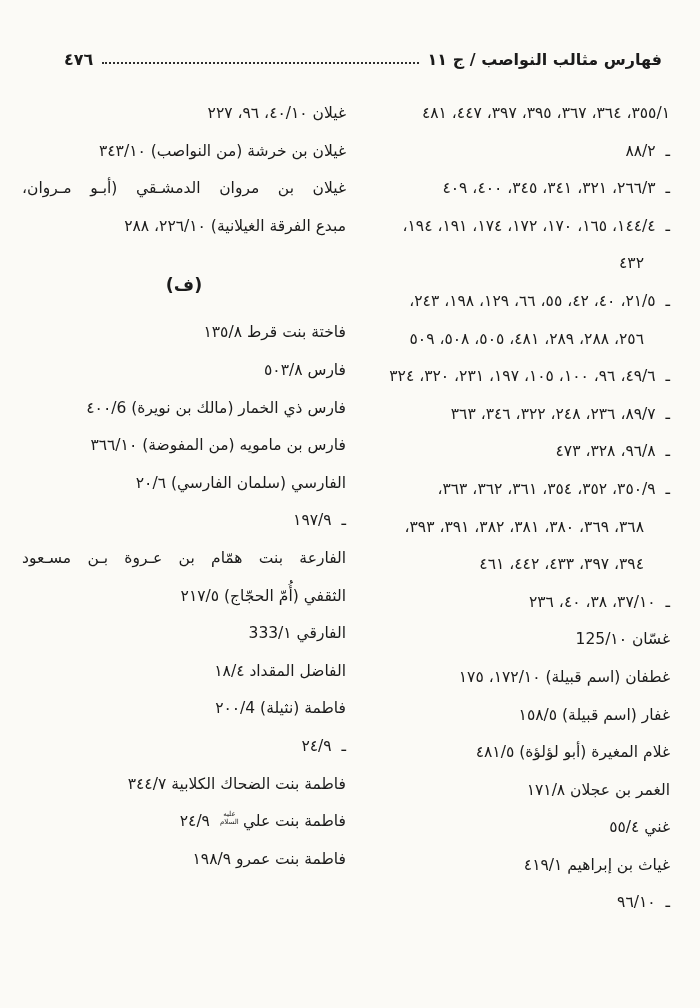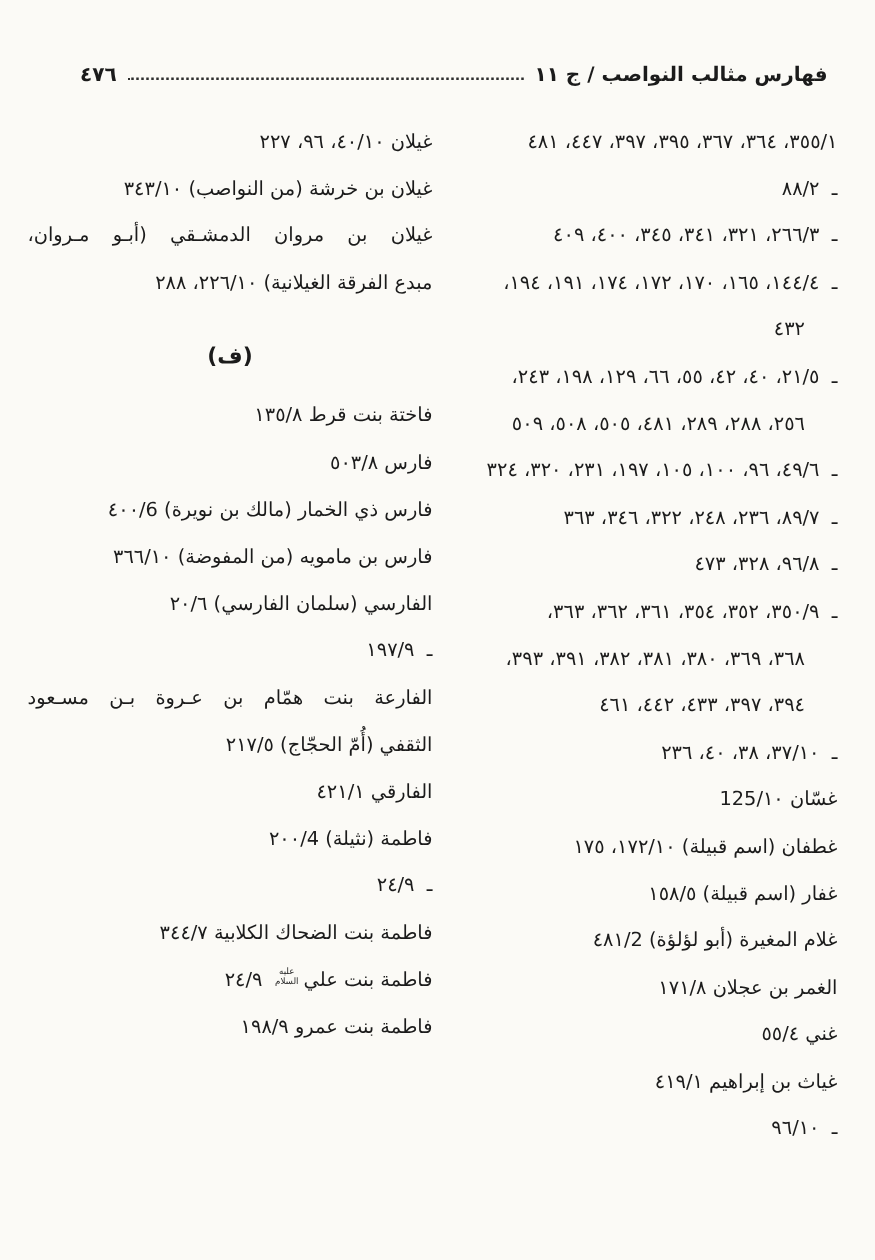--- a/index.html
+++ b/index.html
@@ -83,41 +83,42 @@
         <div class="line dash">ـ&nbsp;&nbsp;٤٩/٦، ٩٦، ١٠٠، ١٠٥، ١٩٧، ٢٣١، ٣٢٠، ٣٢٤</div>
         <div class="line dash">ـ&nbsp;&nbsp;٨٩/٧، ٢٣٦، ٢٤٨، ٣٢٢، ٣٤٦، ٣٦٣</div>
         <div class="line dash">ـ&nbsp;&nbsp;٩٦/٨، ٣٢٨، ٤٧٣</div>
         <div class="line dash">ـ&nbsp;&nbsp;٣٥٠/٩، ٣٥٢، ٣٥٤، ٣٦١، ٣٦٢، ٣٦٣،</div>
         <div class="line wrap">٣٦٨، ٣٦٩، ٣٨٠، ٣٨١، ٣٨٢، ٣٩١، ٣٩٣،</div>
         <div class="line wrap">٣٩٤، ٣٩٧، ٤٣٣، ٤٤٢، ٤٦١</div>
         <div class="line dash">ـ&nbsp;&nbsp;٣٧/١٠، ٣٨، ٤٠، ٢٣٦</div>
         <div class="line entry">غسّان 125/١٠</div>
         <div class="line entry">غطفان (اسم قبيلة) ١٧٢/١٠، ١٧٥</div>
         <div class="line entry">غفار (اسم قبيلة) ١٥٨/٥</div>
-        <div class="line entry">غلام المغيرة (أبو لؤلؤة) ٤٨١/2</div>
+        <div class="line entry">غلام المغيرة (أبو لؤلؤة) ٤٨١/٥</div>
         <div class="line entry">الغمر بن عجلان ١٧١/٨</div>
         <div class="line entry">غني ٥٥/٤</div>
         <div class="line entry">غياث بن إبراهيم ٤١٩/١</div>
         <div class="line dash">ـ&nbsp;&nbsp;٩٦/١٠</div>
       </div>
     <div class="col col-left" id="left-column">
         <div class="line entry">غيلان ٤٠/١٠، ٩٦، ٢٢٧</div>
         <div class="line entry">غيلان بن خرشة (من النواصب) ٣٤٣/١٠</div>
         <div class="line justify">غيلان بن مروان الدمشـقي (أبـو مـروان،</div>
         <div class="line entry">مبدع الفرقة الغيلانية) ٢٢٦/١٠، ٢٨٨</div>
         <div class="line section">(ف)</div>
         <div class="line entry">فاختة بنت قرط ١٣٥/٨</div>
         <div class="line entry">فارس ٥٠٣/٨</div>
         <div class="line entry">فارس ذي الخمار (مالك بن نويرة) ٤٠٠/6</div>
         <div class="line entry">فارس بن مامويه (من المفوضة) ٣٦٦/١٠</div>
         <div class="line entry">الفارسي (سلمان الفارسي) ٢٠/٦</div>
         <div class="line dash">ـ&nbsp;&nbsp;١٩٧/٩</div>
         <div class="line justify">الفارعة بنت همّام بن عـروة بـن مسـعود</div>
         <div class="line entry">الثقفي (أُمّ الحجّاج) ٢١٧/٥</div>
-        <div class="line entry">الفارقي ٤٢١/١</div>
+        <div class="line entry">الفارقي 333/١</div>
+        <div class="line entry">الفاضل المقداد ١٨/٤</div>
         <div class="line entry">فاطمة (نثيلة) ٢٠٠/4</div>
         <div class="line dash">ـ&nbsp;&nbsp;٢٤/٩</div>
         <div class="line entry">فاطمة بنت الضحاك الكلابية ٣٤٤/٧</div>
         <div class="line entry">فاطمة بنت علي<span class="hon">عليه السلام</span> ٢٤/٩</div>
         <div class="line entry">فاطمة بنت عمرو ١٩٨/٩</div>
       </div>
   </div>
 
 </div>
 

